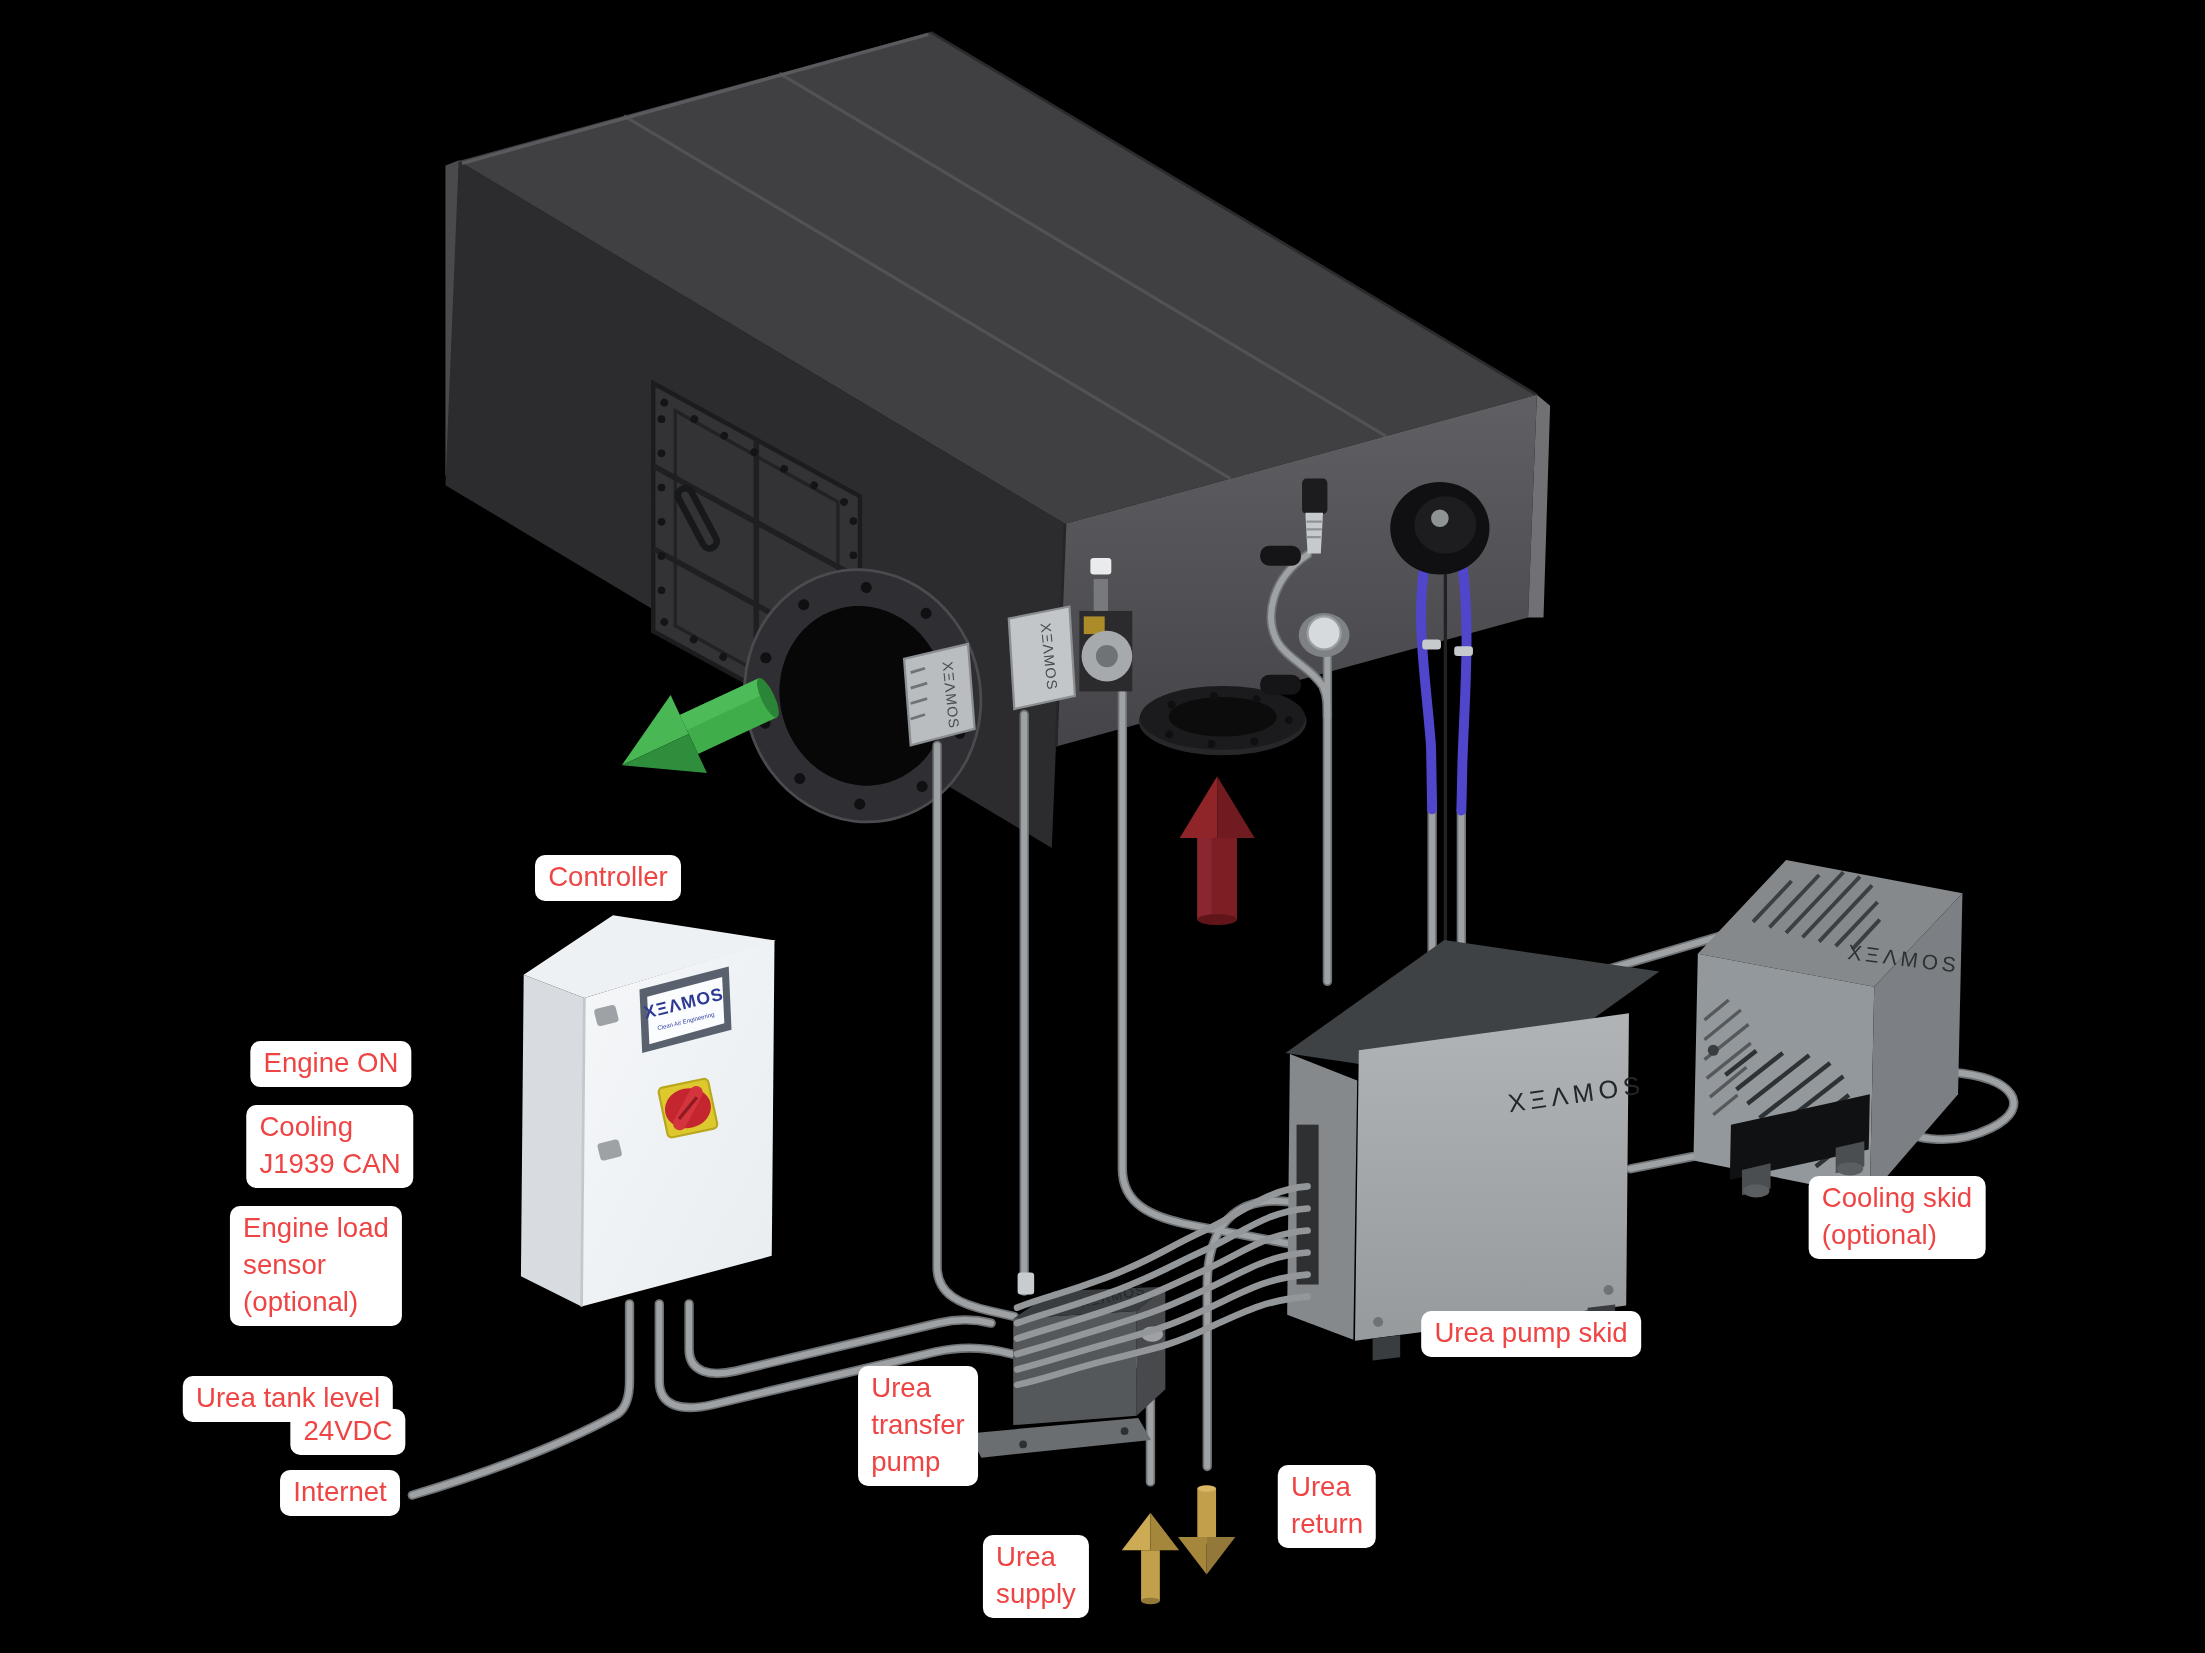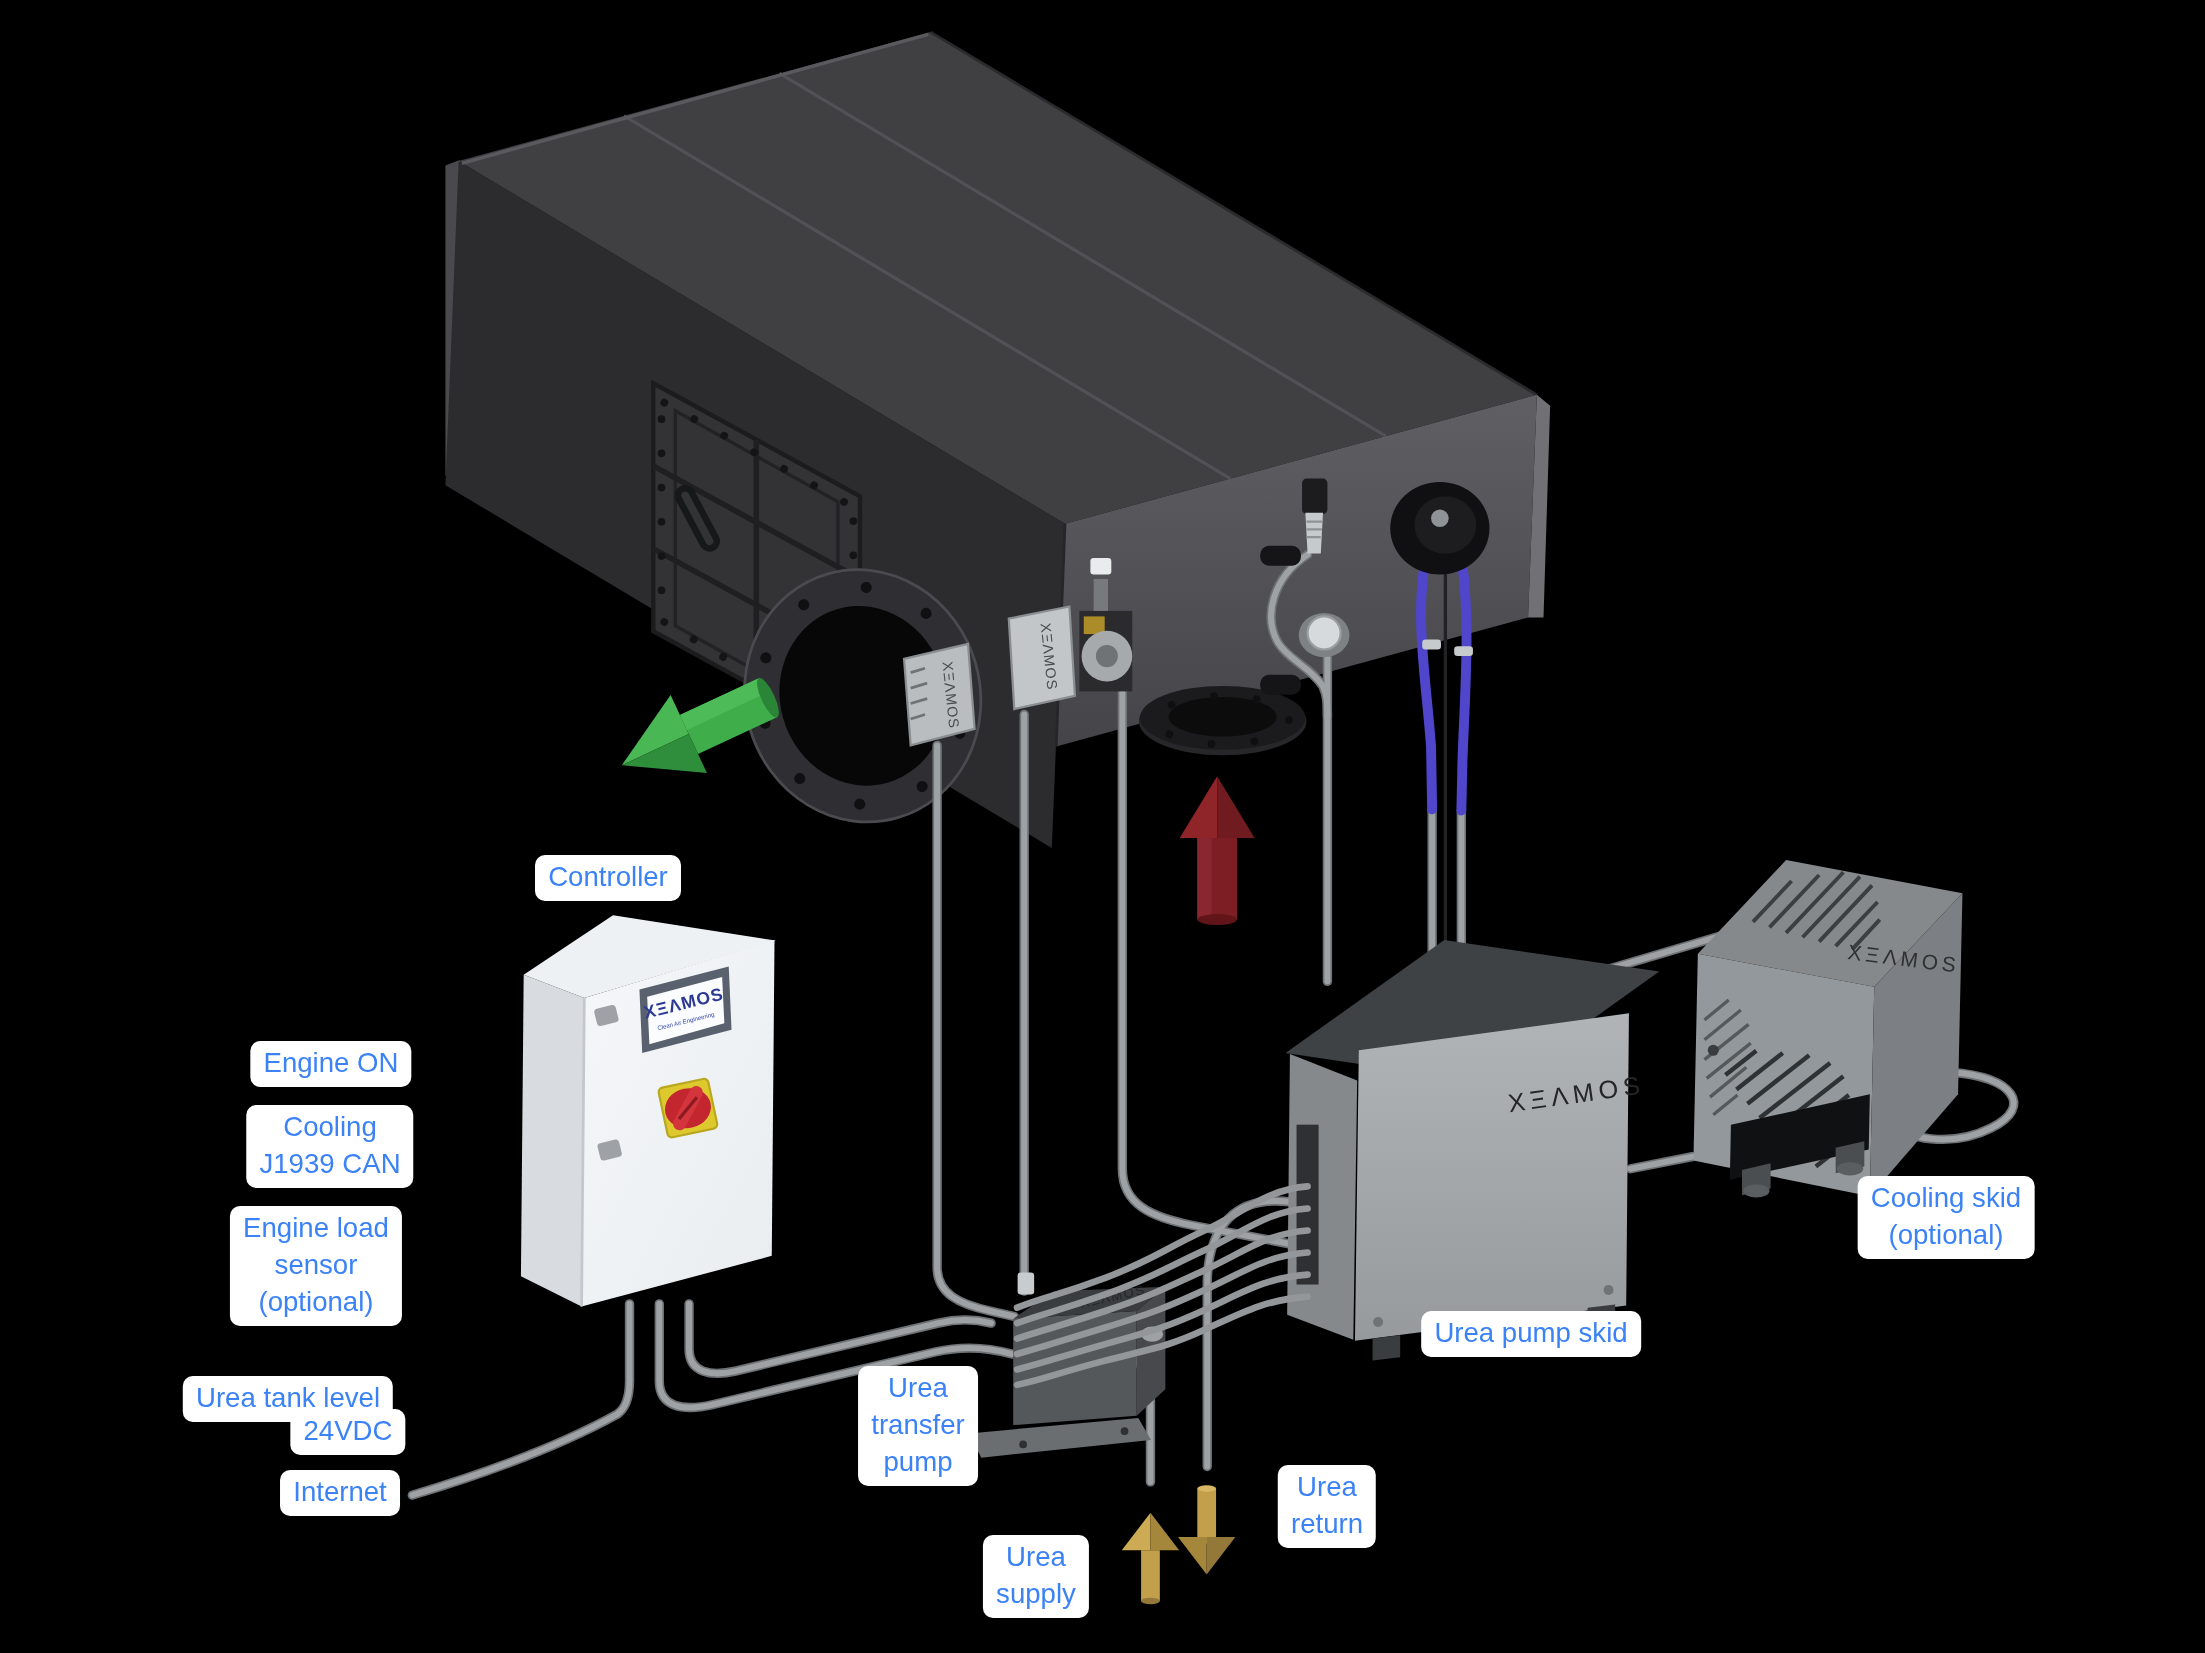--- a/index.html
+++ b/index.html
@@ -1,21 +1,21 @@
 <!DOCTYPE html>
 <html style="font-size:8.8px"><head>
 <meta charset="utf-8">
 <style>
   html,body{margin:0;padding:0;background:#000;}
   #stage{position:relative;width:2205px;height:1654px;background:#000;overflow:hidden;
          font-family:"Liberation Sans",sans-serif;}
   #art{position:absolute;left:0;top:0;width:2205px;height:1654px;}
-  .label{position:absolute;transform:translateX(-50%);background:#fff;color:#3b82f6;
+  .label{position:absolute;transform:translateX(-50%);background:#fff;color:#ef4444;
          font-size:27.6px;line-height:1.34;padding:4.4px 13.2px;border-radius:10px;
-         text-align:center;white-space:pre-line;font-family:"Liberation Sans",sans-serif;}
+         white-space:pre-line;font-family:"Liberation Sans",sans-serif;}
   text{font-family:"Liberation Sans",sans-serif;}
 </style>
 </head>
 <body>
 
 <div id="stage">
 
 <svg id="art" viewBox="0 0 4000 3000">
   <defs>
     <linearGradient id="frontFaceGrad" x1="0" y1="0" x2="0" y2="1">
@@ -261,16 +261,16 @@
   <div class="label" style="left:348px;top:1409px">24VDC</div>
   <div class="label" style="left:340px;top:1470px">Internet</div>
   <div class="label" style="left:918px;top:1366px">Urea
 transfer
 pump</div>
   <div class="label" style="left:1036px;top:1535px">Urea
 supply</div>
   <div class="label" style="left:1327px;top:1465px">Urea
 return</div>
   <div class="label" style="left:1531px;top:1311px">Urea pump skid</div>
-  <div class="label" style="left:1946px;top:1176px">Cooling skid
+  <div class="label" style="left:1897px;top:1176px">Cooling skid
 (optional)</div>
 </div>
 
 
 </body></html>

